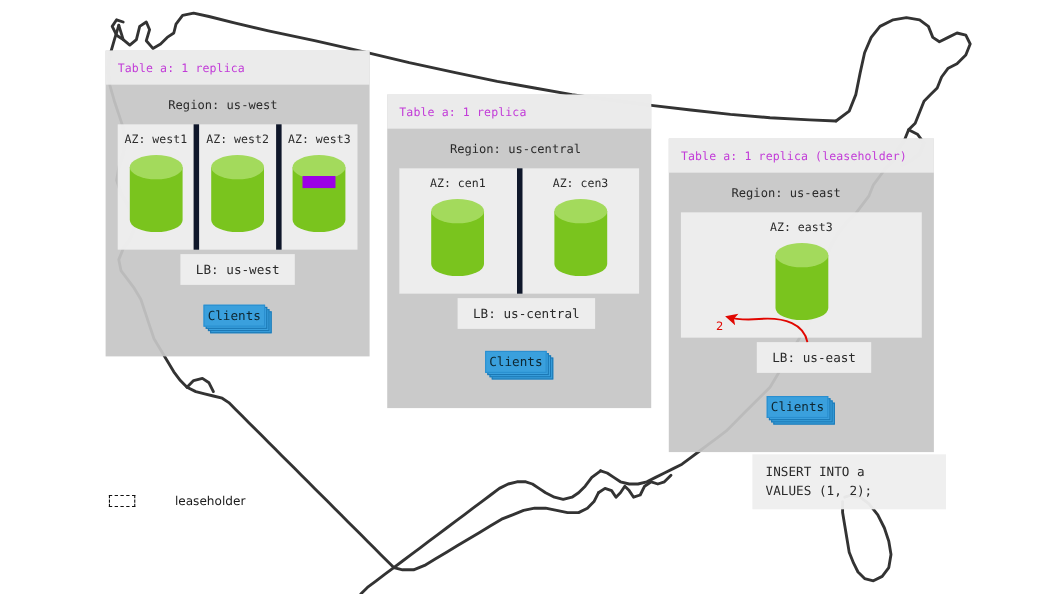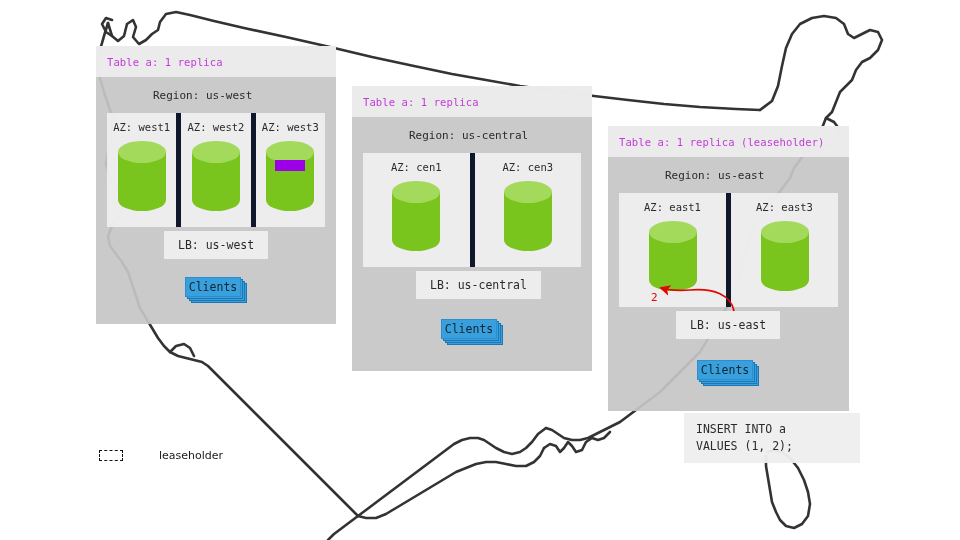--- a/index.html
+++ b/index.html
@@ -270,45 +270,36 @@
       <div class="clients-top" style="width:56px;height:20px;">Clients</div>
     </div>
   </div>
 
   <div class="region-panel" id="panel-east" style="left:608px;top:126px;width:241px;height:285px;">
     <div class="panel-header">Table a: 1 replica (leaseholder)</div>
     <div class="panel-body">
       <div class="region-title">Region: us-east</div>
       <div class="az-row" style="height:114px;">
 
-        <div class="az-cell">
-          <div class="az-label">AZ: east1</div>
-          <div class="cyl">
-            <svg width="52" height="72" viewBox="0 0 52 72" xmlns="http://www.w3.org/2000/svg">
-              <path d="M2,12 L2,60 A24,11 0 0 0 50,60 L50,12 Z" fill="#7ac41e"></path>
-              <ellipse cx="26" cy="12" rx="24" ry="11" fill="#a3da5c"></ellipse>
-            </svg>
-          </div>
-        </div>
 
 
         <div class="az-cell">
           <div class="az-label">AZ: east3</div>
           <div class="cyl">
             <svg width="52" height="72" viewBox="0 0 52 72" xmlns="http://www.w3.org/2000/svg">
               <path d="M2,12 L2,60 A24,11 0 0 0 50,60 L50,12 Z" fill="#7ac41e"></path>
               <ellipse cx="26" cy="12" rx="24" ry="11" fill="#a3da5c"></ellipse>
             </svg>
           </div>
         </div>
 
       </div>
     </div>
 
-    <div class="lb-box" style="left:68px;top:185px;">LB: us-east</div>
+    <div class="lb-box" style="left:80px;top:185px;">LB: us-east</div>
 
     <div class="clients-wrap" style="left:89px;top:234px;width:64px;height:26px;">
       <div class="clients-sheet" style="left:6px;top:6px;width:56px;height:20px;"></div>
       <div class="clients-sheet" style="left:4px;top:4px;width:56px;height:20px;"></div>
       <div class="clients-sheet" style="left:2px;top:2px;width:56px;height:20px;"></div>
       <div class="clients-top" style="width:56px;height:20px;">Clients</div>
     </div>
   </div>
 
   <div class="sql-note" style="left:684px;top:413px;width:152px;">INSERT INTO a

